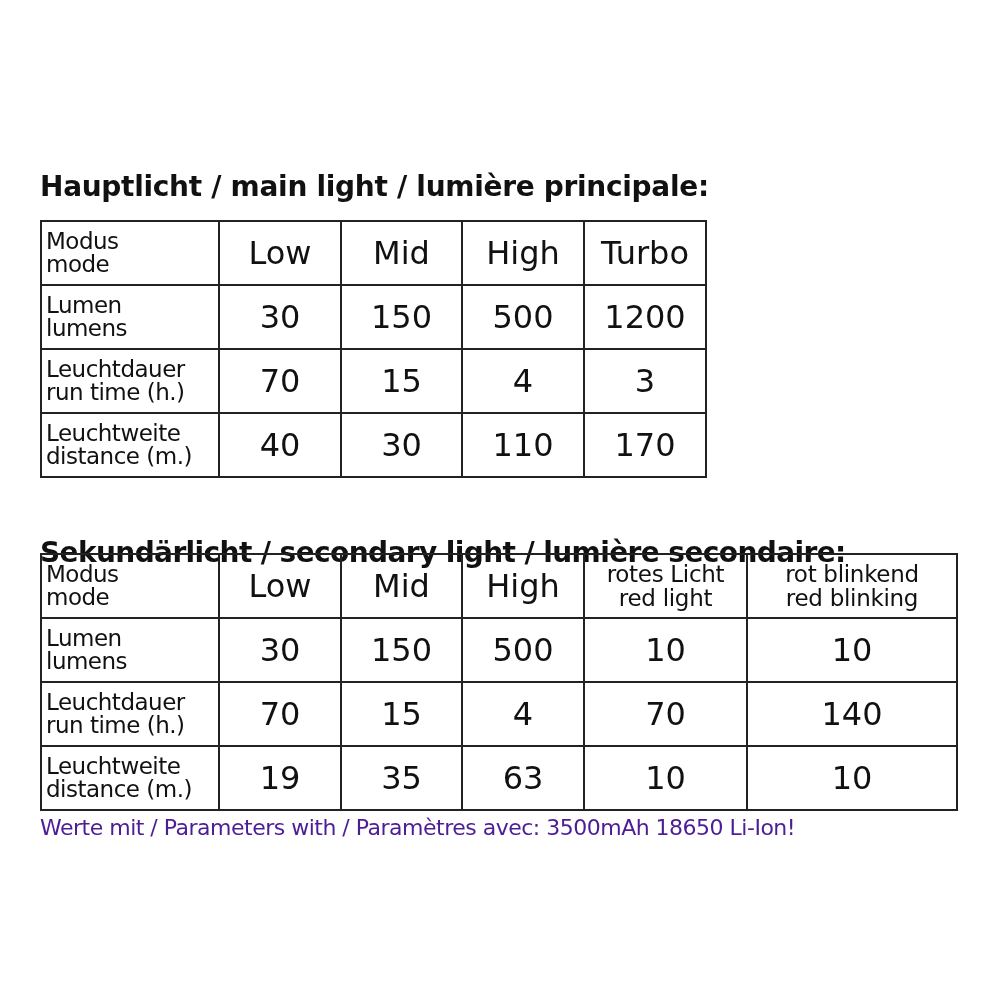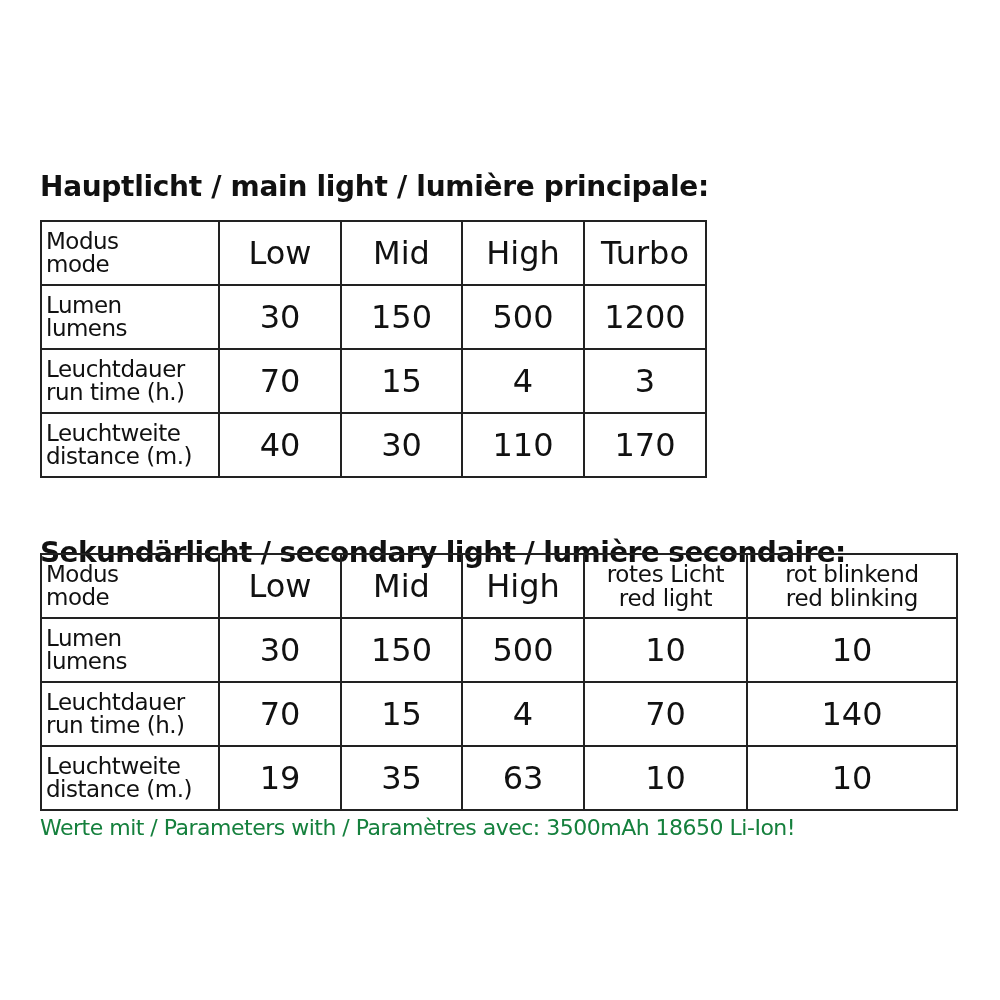--- a/index.html
+++ b/index.html
@@ -13,21 +13,21 @@
   td { border:2px solid #222; padding:0; font-size:32px; text-align:center;
        vertical-align:middle; line-height:24px; overflow:hidden; }
   td.label { text-align:left; padding-left:4px; font-size:23px; line-height:23px;
              letter-spacing:-0.5px; white-space:nowrap;margin-top:40px; }
   td .l1, td .l2 { display:block; }
   #t1 { top:220px; width:665px; }
   #t2 { top:553px; width:916px; }
   #t1 tr, #t2 tr { height:64px; }
   .hdr2 { font-size:23px; line-height:24px; letter-spacing:-0.3px; white-space:nowrap;margin-top:36px; }
   .footer { position:absolute; left:40px; top:815px; font-size:22px;
-            letter-spacing:-0.5px; white-space:nowrap; color:#15803d; }
+            letter-spacing:-0.5px; white-space:nowrap; color:#4c1d95; }
 </style>
 </head>
 <body>
 
 <div id="h1" class="heading">Hauptlicht / main light / lumière principale:</div>
 
 <table id="t1">
   <colgroup>
       <col style="width:178px">
       <col style="width:122px">

